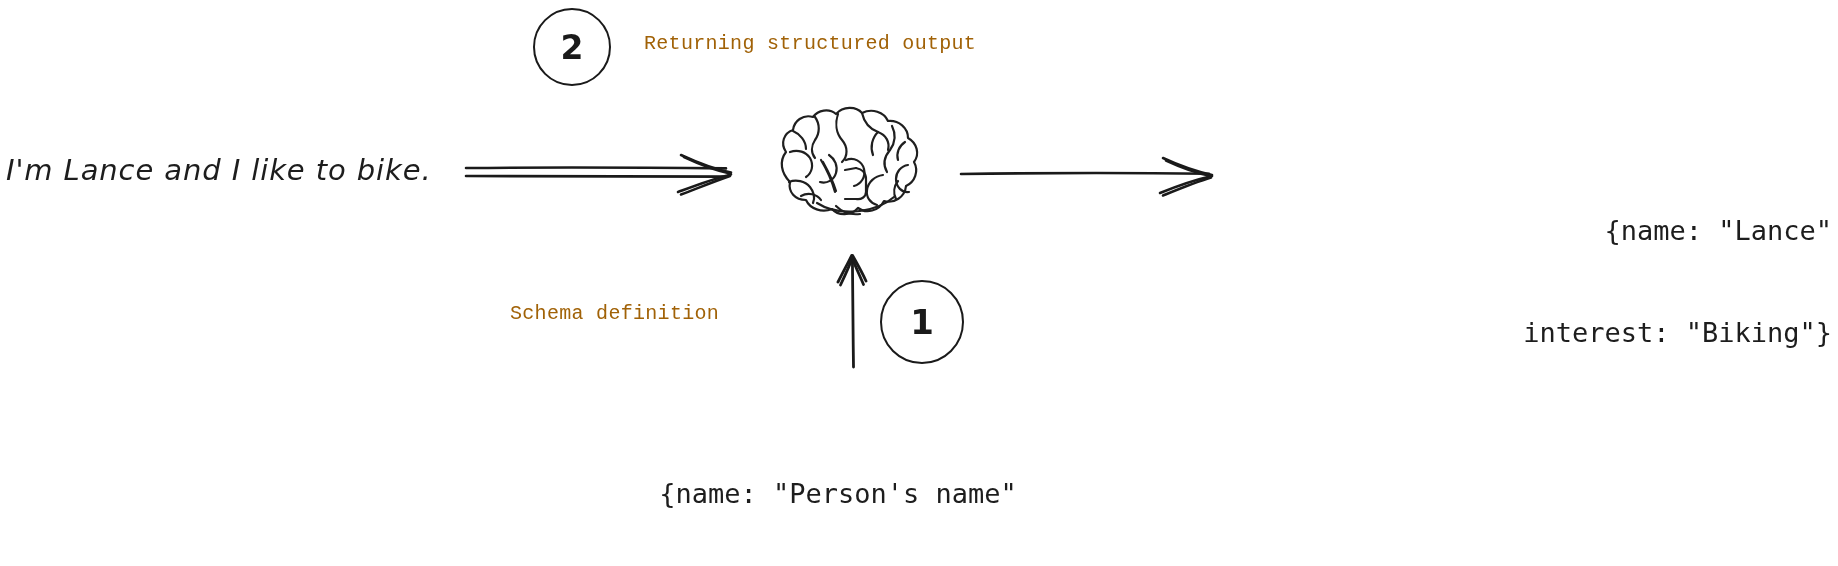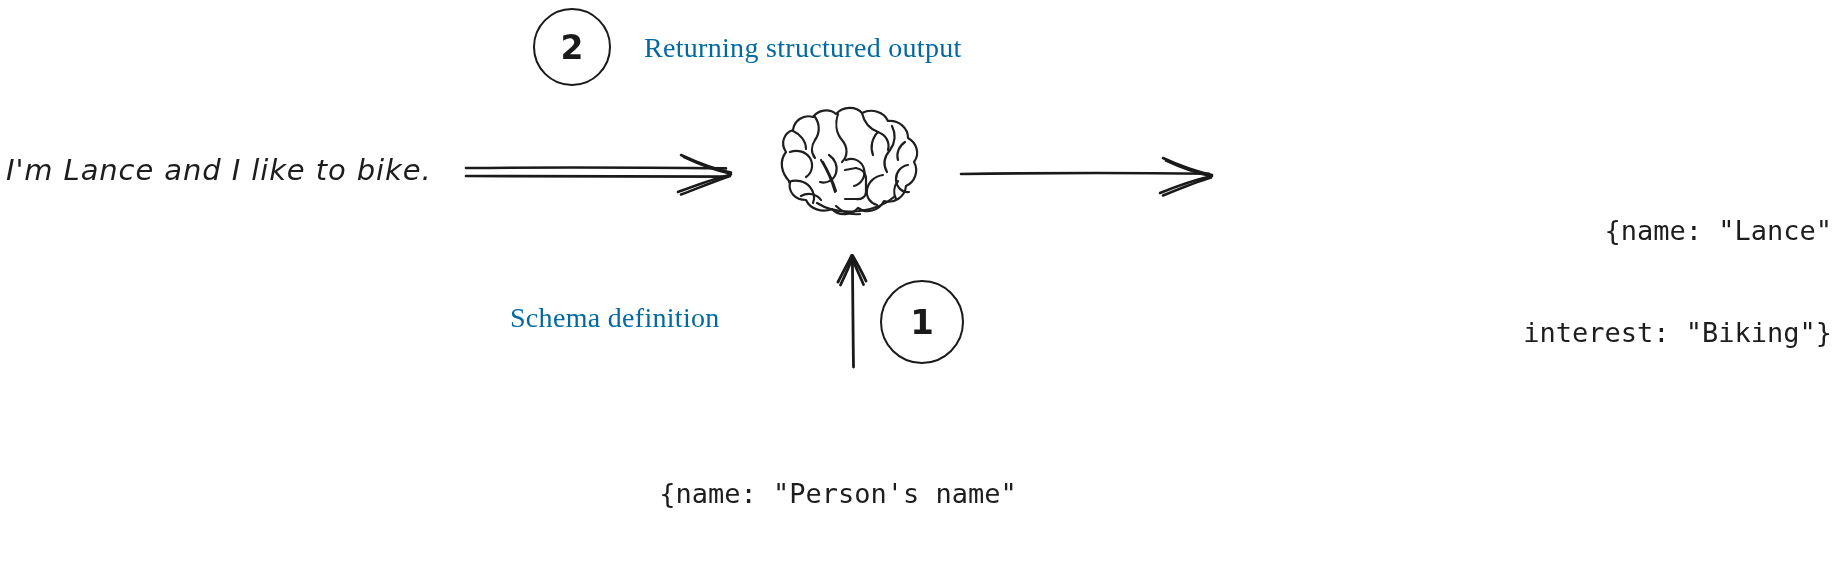--- a/index.html
+++ b/index.html
@@ -35,23 +35,23 @@
   }
   
   .handwriting {
     font-family: "DejaVu Sans", sans-serif;
     font-style: italic;
     font-size: 29px;
     letter-spacing: 0.9px;
     color: #1d1d1d;
   }
   .mono-step {
-    font-family: Liberation Serif, serif;
-    font-size: 28px;
-    color: #0369a1;
+    font-family: Liberation Mono, monospace;
+    font-size: 20px;
+    color: #a16207;
     letter-spacing: 0.3px;
   }
   .codeblock {
     position: absolute;
     white-space: pre;
     font-family: "DejaVu Sans Mono", monospace;
     font-size: 27px;
     line-height: 34px;
     color: #1d1d1d;
   }

